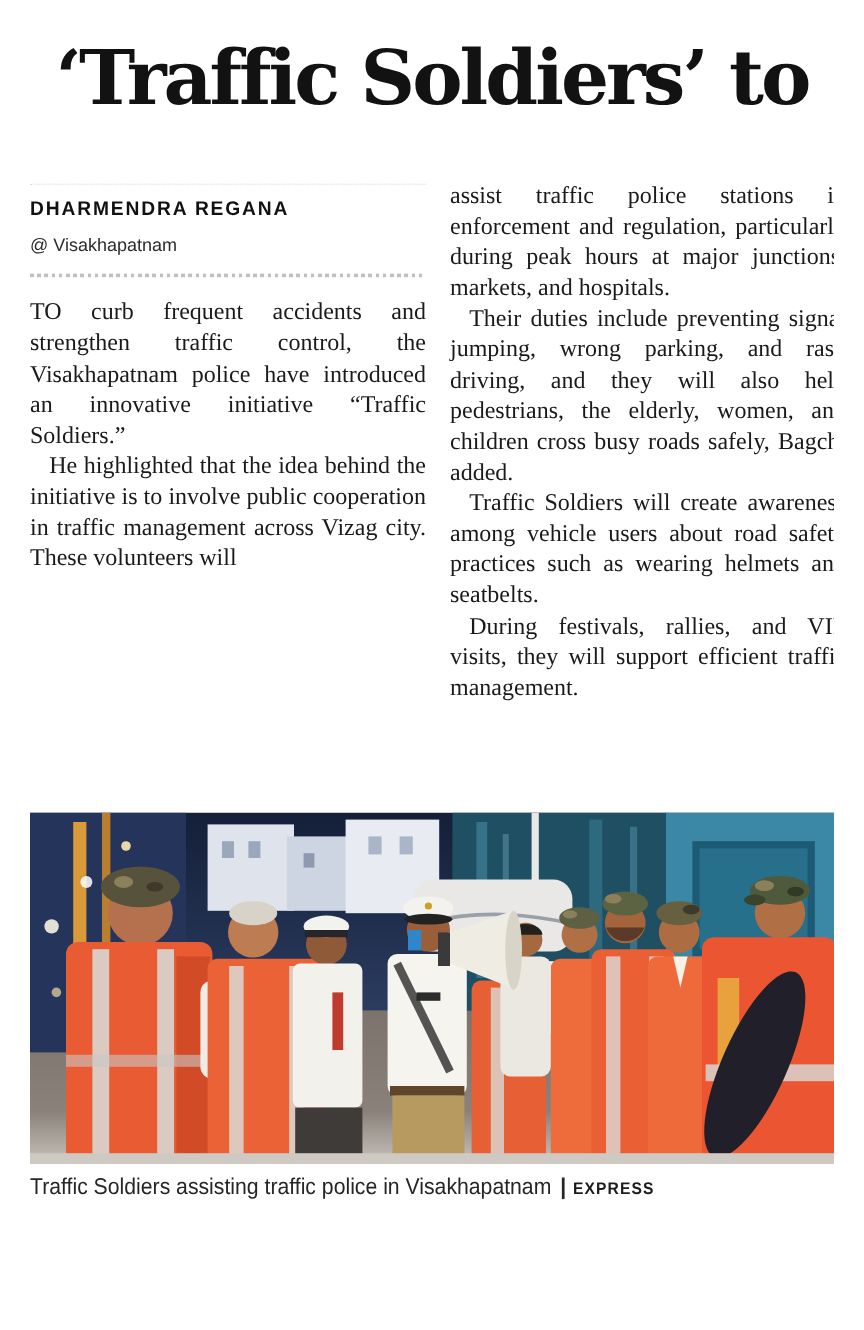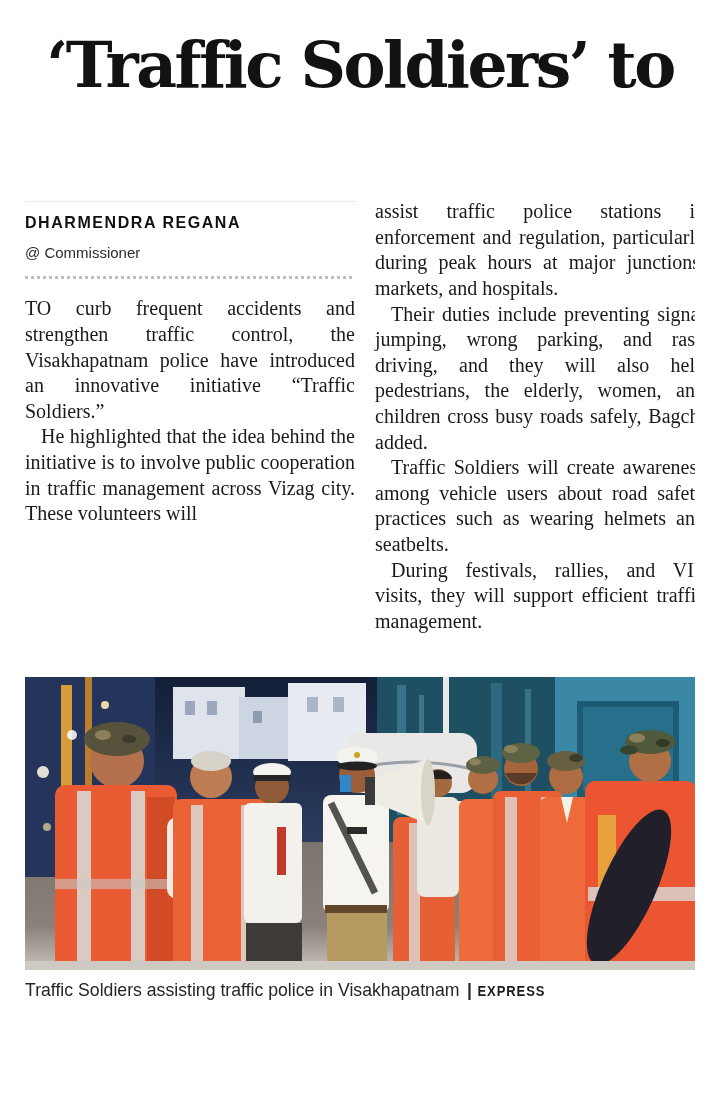--- a/index.html
+++ b/index.html
@@ -36,21 +36,21 @@
   }
   .headline span{display:block;white-space:nowrap;}
 
   .columns{
     display:flex;gap:20px;height:516px;overflow:hidden;
   }
   .col{
     width:330px;flex:0 0 330px;
     font-family:"Liberation Serif",serif;
     font-size:20px;line-height:25.6px;
-    text-align:justify;color:var(--text-color);margin-top:48px;
+    text-align:justify;color:var(--text-color);
   }
   .col p{margin:0;}
   .col p + p{text-indent:16px;}
 
   .byline-top-rule{
     border-top:1px dotted var(--faint-rule-color);
     margin:2px 0 8px 0;
   }
   .byline-author{
     font-family:"Liberation Sans",sans-serif;
@@ -95,21 +95,21 @@
   <h1 class="headline">
     <span>‘Traffic Soldiers’ to</span>
   </h1>
 
   <div class="columns">
 
     <div class="col">
       <div class="byline-block">
         <div class="byline-top-rule"></div>
         <div class="byline-author">DHARMENDRA REGANA</div>
-        <div class="byline-location">@ Commissioner</div>
+        <div class="byline-location">@ Visakhapatnam</div>
         <div class="byline-rule"></div>
       </div>
       <div>
 
       <p>TO curb frequent accidents and strengthen traffic control, the Visakhapatnam police have introduced an innovative initiative “Traffic Soldiers.”</p>
           <p>He highlighted that the idea behind the initiative is to involve public cooperation in traffic management across Vizag city. These volunteers will</p>
         </div>
     </div>
 
     <div class="col">

